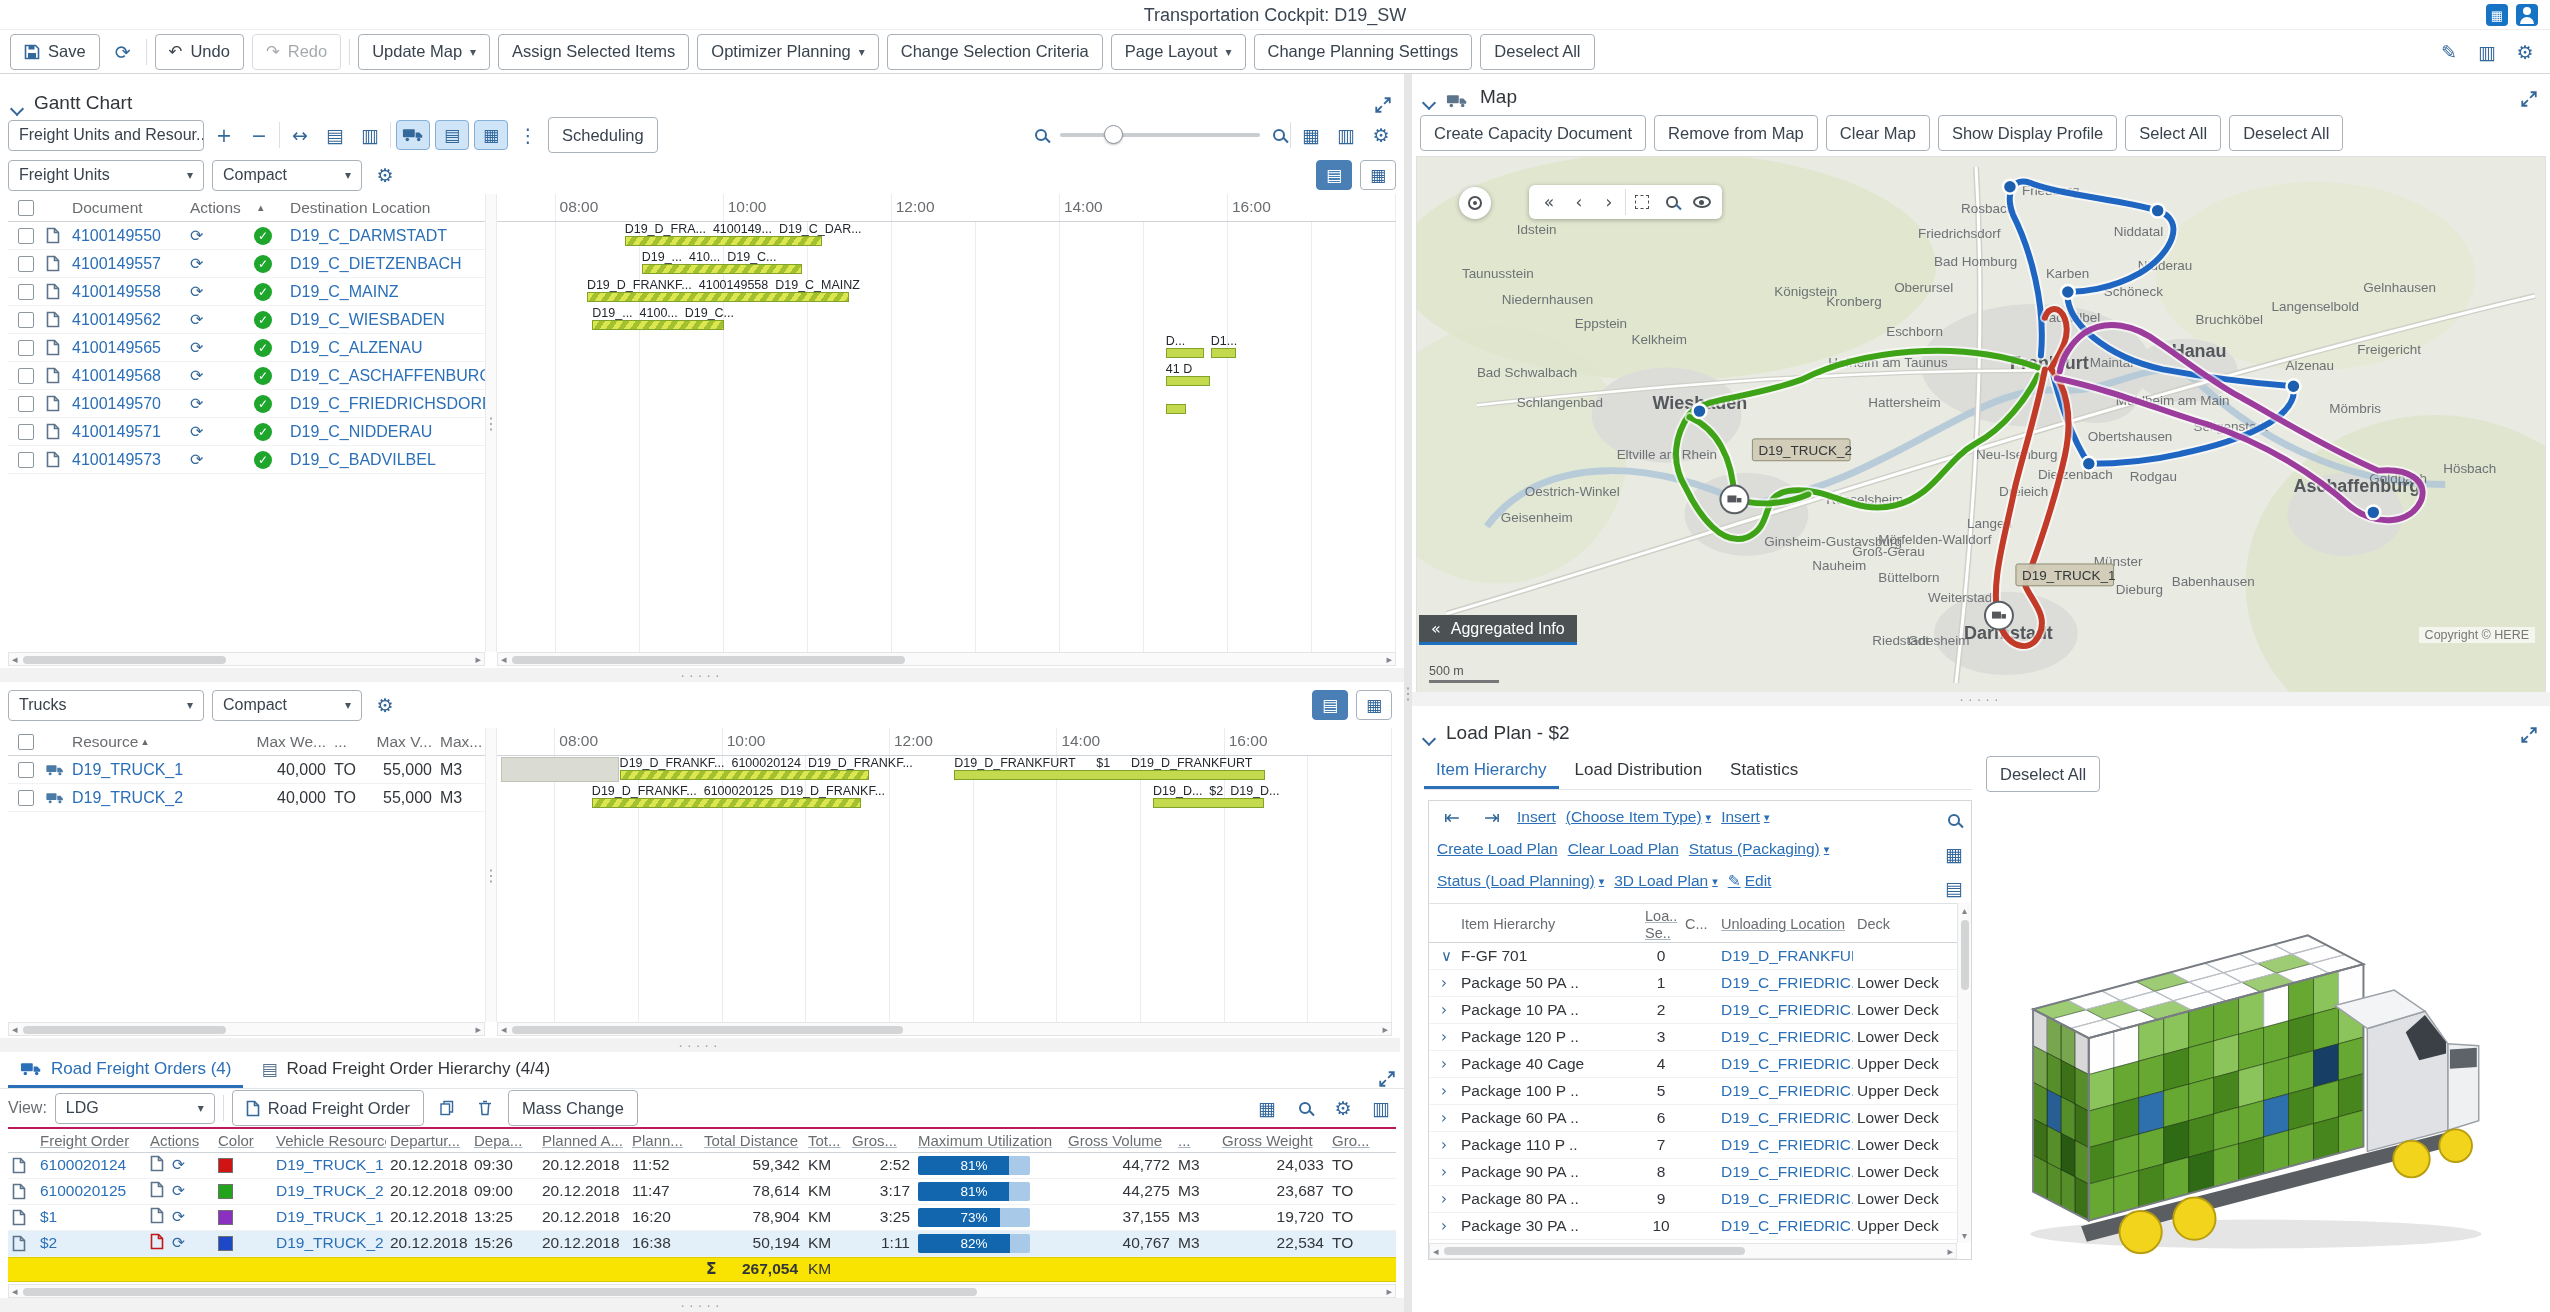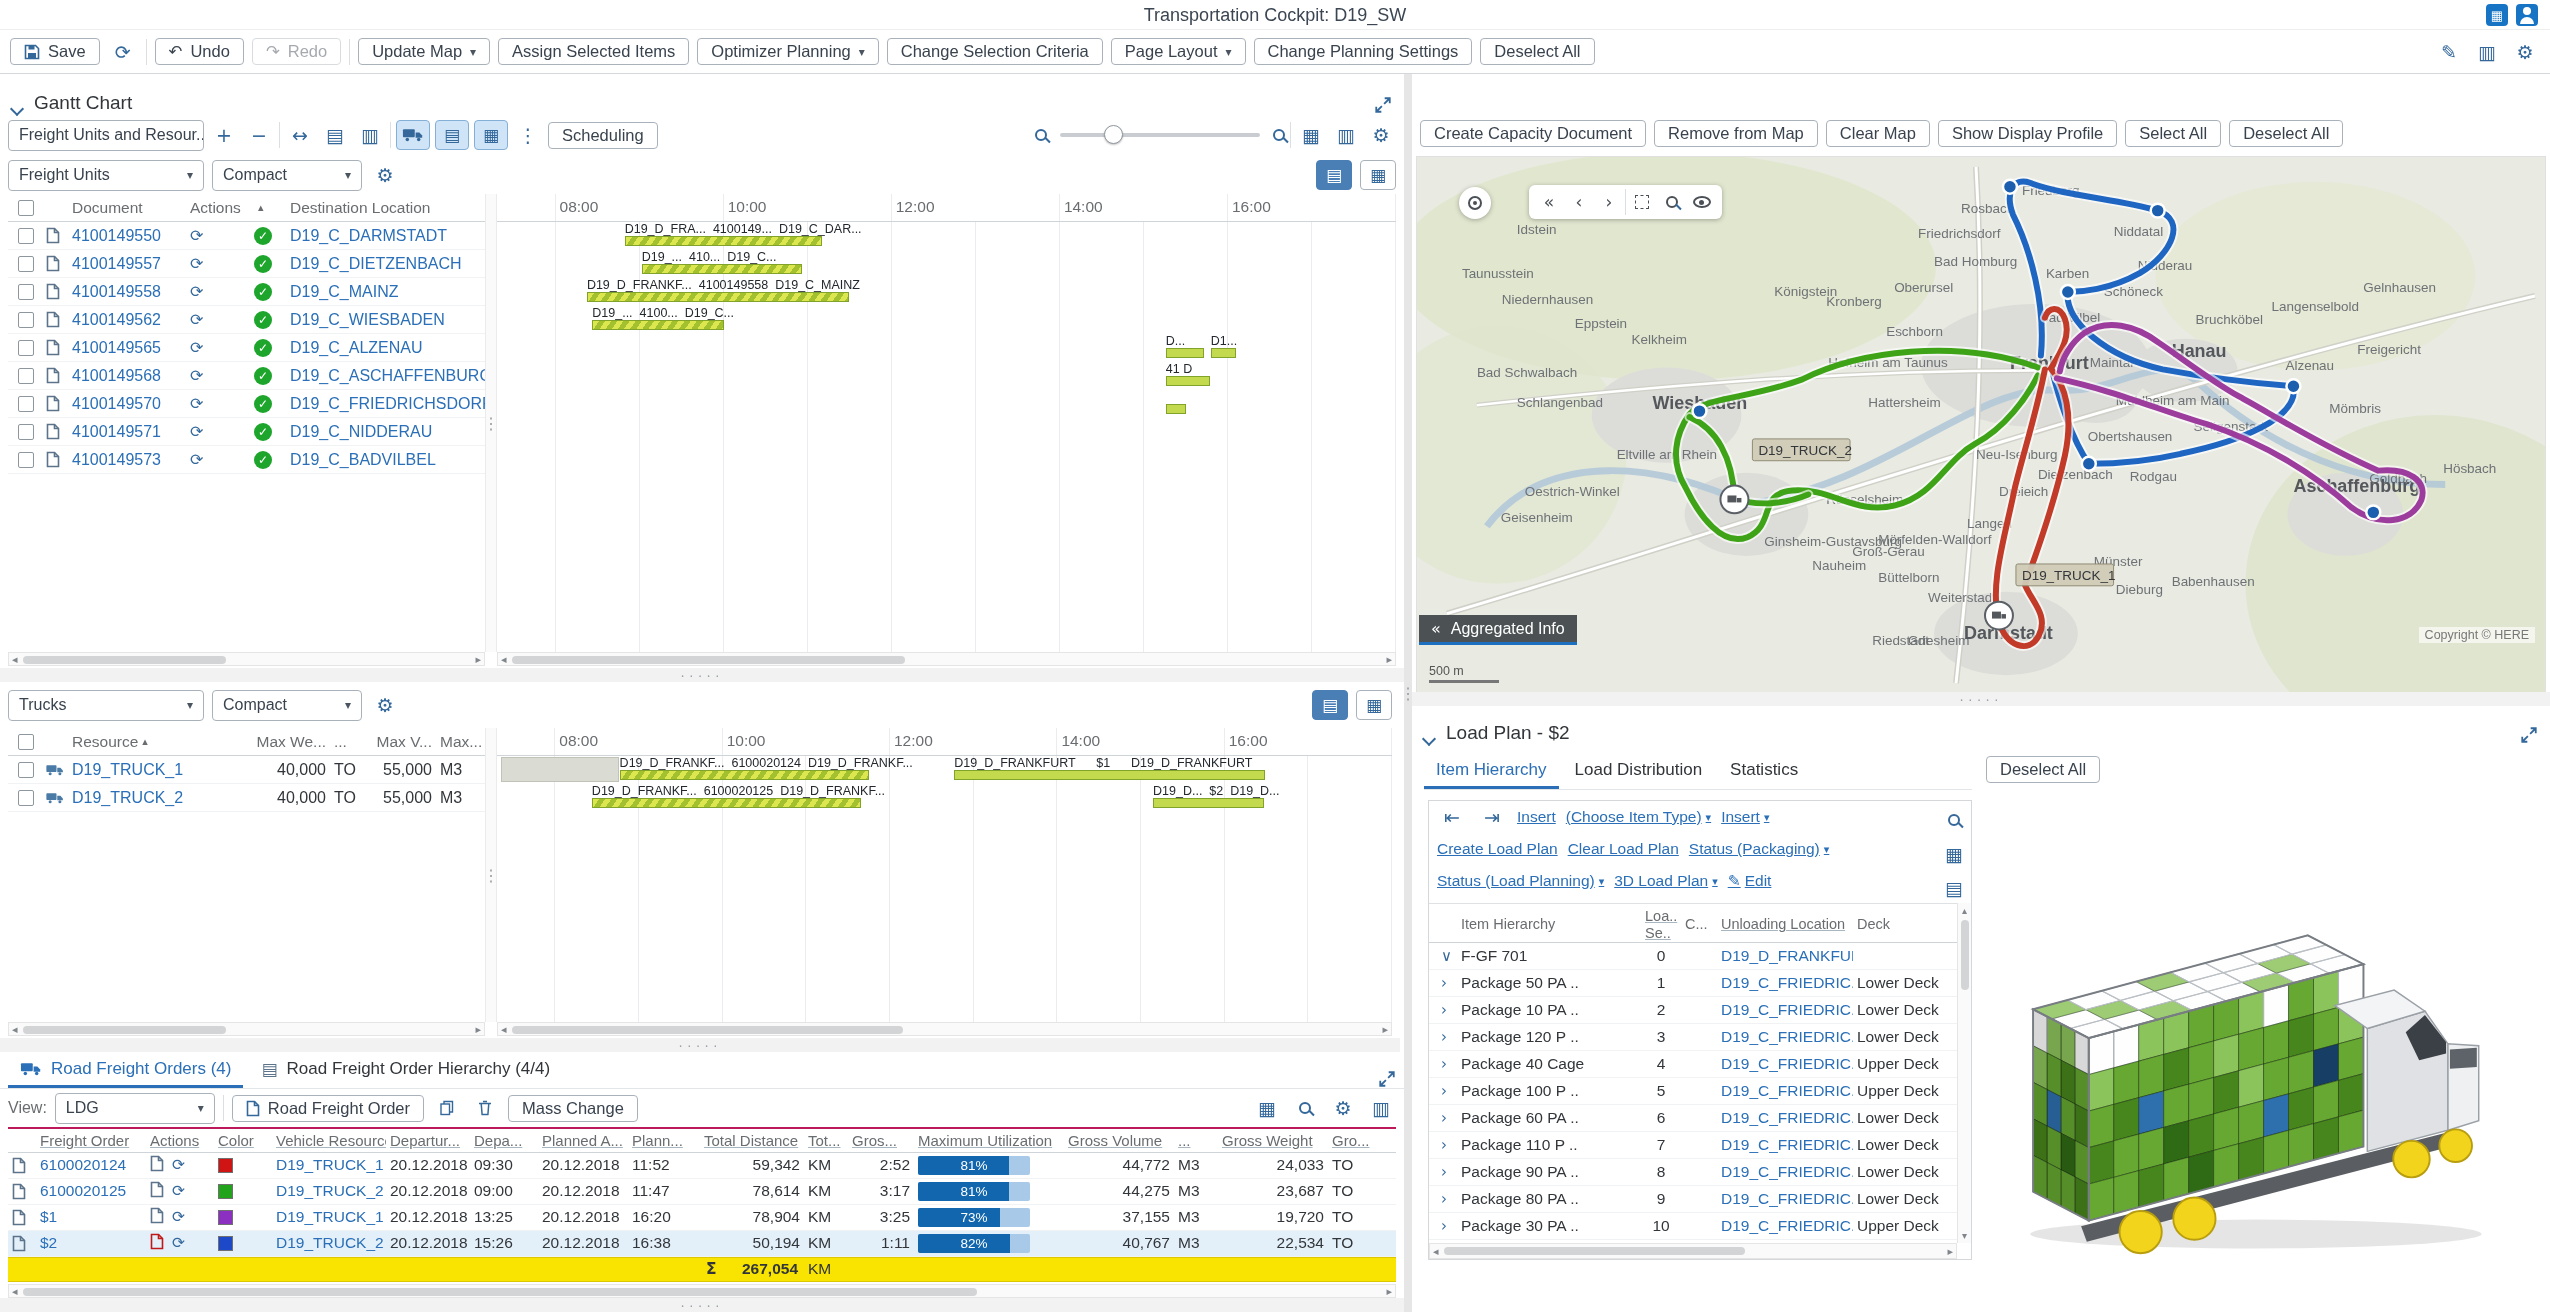--- a/index.html
+++ b/index.html
@@ -11,21 +11,21 @@
 
 .shell{position:absolute;top:0;left:0;right:0;height:30px;background:#fff;border-bottom:1px solid #eee;z-index:9}
 .shell-title{position:absolute;left:0;right:0;text-align:center;line-height:30px;font-size:18px;color:#3b4652}
 .shell-right{position:absolute;right:12px;top:4px;display:flex;gap:8px}
 .shellbtn{width:22px;height:22px;background:#1774c5;border-radius:4px;color:#fff;display:flex;align-items:center;justify-content:center;font-size:13px;border:none}
 .person{position:relative}
 .person::before{content:'';position:absolute;top:3px;left:7px;width:8px;height:8px;border-radius:50%;background:#fff}
 .person::after{content:'';position:absolute;bottom:2px;left:4px;width:14px;height:7px;border-radius:7px 7px 0 0;background:#fff}
 
 .maintb{position:absolute;top:30px;left:0;right:0;height:44px;background:#fff;border-bottom:1px solid #d4d8dc;display:flex;align-items:center;gap:8px;padding:0 10px;z-index:8}
-.btn{display:inline-flex;align-items:center;gap:8px;height:27px;padding:0 13px;background:#fff;border:1px solid #a9b2ba;border-radius:4px;font-size:16.5px;color:#39434e;white-space:nowrap}
+.btn{display:inline-flex;align-items:center;gap:8px;height:36px;padding:0 13px;background:#fff;border:1px solid #a9b2ba;border-radius:4px;font-size:16.5px;color:#39434e;white-space:nowrap}
 .btn .caret{font-size:12px;color:#4a5560}
 .btn.dis{opacity:.45}
 .ibtn{display:inline-flex;align-items:center;justify-content:center;min-width:30px;height:30px;background:none;border:none;color:#34689b;font-size:19px}
 .sep{width:1px;height:26px;background:#dcdfe2}
 .spacer{flex:1}
 
 #left{position:absolute;top:74px;left:0;width:1404px;bottom:0;background:#fff}
 #vsplit{position:absolute;top:74px;left:1404px;width:8px;bottom:0;background:#e6e6e6;display:flex;align-items:center;justify-content:center;color:#9aa0a6;cursor:col-resize}
 #vsplit::after{content:"⋮"}
 #right{position:absolute;top:74px;left:1412px;right:0;bottom:0;background:#fff}
@@ -1082,20 +1082,35 @@
         </div>
       <div class="rowsplit"></div>
     </section>
   </div>
 
   <div id="vsplit"></div>
 
   <div id="right">
 
     <section class="panel" id="p-map">
+      <div class="phead">
+        <span class="chev"></span>
+        <svg class="i-truck" viewBox="0 0 24 16" fill="#5b738b">
+            <rect x="0.5" y="1.5" width="13.5" height="9" rx="1"></rect>
+            <path d="M15 5h4.2L22.5 8.5V11H15z"></path>
+            <circle cx="5.5" cy="13" r="2"></circle>
+            <circle cx="18.5" cy="13" r="2"></circle>
+          </svg>
+        <span>Map</span>
+        <span class="maxi">
+            <svg viewBox="0 0 16 16" fill="none">
+              <path d="M9.5 2h4.5v4.5M14 2L9 7M6.5 14H2V9.5M2 14l5-5" stroke-width="1.6"></path>
+            </svg>
+          </span>
+      </div>
       <div class="mtb">
 
       <button class="btn">Create Capacity Document</button>
           <button class="btn">Remove from Map</button>
           <button class="btn">Clear Map</button>
           <button class="btn">Show Display Profile</button>
           <button class="btn">Select All</button>
           <button class="btn">Deselect All</button>
         </div>
       <div class="mapwrap">

